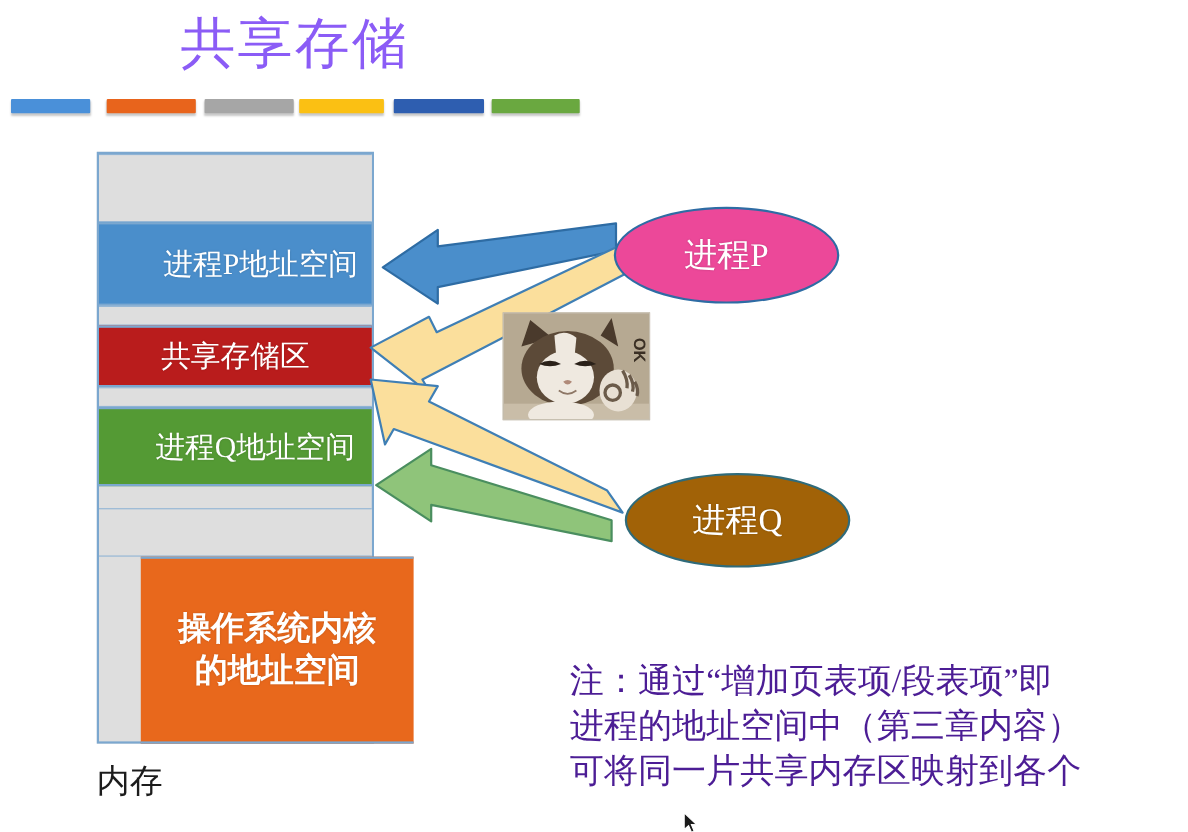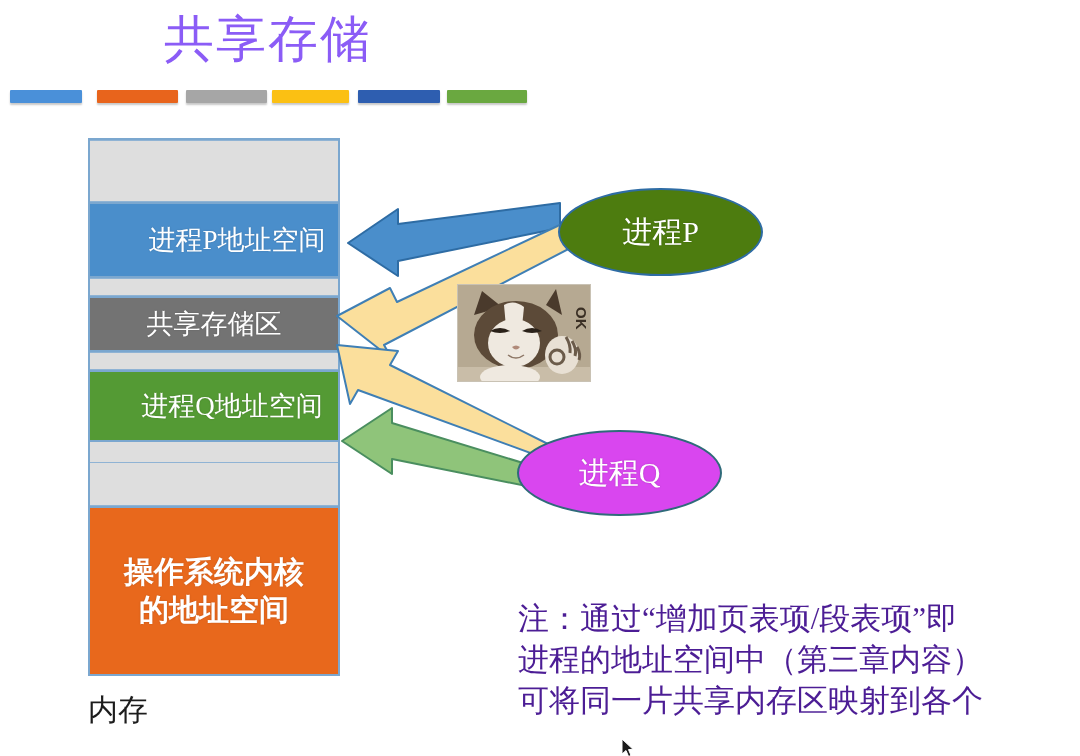--- a/index.html
+++ b/index.html
@@ -108,29 +108,29 @@
     font-family: "Liberation Serif", "DejaVu Serif", serif;
     font-size: 30px;
     text-shadow: 0 0 2px rgba(0,0,0,0.2);
     box-sizing: border-box;
   }
   #process-p-ellipse {
     left: 558px;
     top: 188px;
     width: 205px;
     height: 88px;
-    background: #4d7c0f;
+    background: #ec4899;
     border: 2px solid #2e6ca4;
   }
   #process-q-ellipse {
-    left: 517px;
+    left: 568px;
     top: 430px;
     width: 205px;
     height: 86px;
-    background: #d946ef;
+    background: #a16207;
     border: 2px solid #2f6b7a;
   }
 
   
   #arrows-layer {
     position: absolute;
     left: 0;
     top: 0;
     width: 1080px;
     height: 756px;
@@ -187,29 +187,29 @@
       <div class="rule-seg" style="left: 348px; width: 82px; background: rgb(46, 94, 176);"></div>
       <div class="rule-seg" style="left: 437px; width: 80px; background: rgb(106, 168, 64);"></div>
     </div>
 
   <div id="memory-column" style="border-color: rgb(123, 167, 207);">
       <div class="mem-seg gray" style="top: 0px; height: 62px; background: rgb(222, 222, 222);"></div>
       <div class="mem-seg" style="top: 62px; height: 76px; background: rgb(74, 142, 203); padding-left: 46px;">
         <span style="white-space: pre-line;">进程P地址空间</span>
       </div>
       <div class="mem-seg gray" style="top: 138px; height: 18px; background: rgb(222, 222, 222);"></div>
-      <div class="mem-seg" style="top: 156px; height: 56px; background: #737373;">
+      <div class="mem-seg" style="top: 156px; height: 56px; background: #b91c1c;">
         <span style="white-space: pre-line;">共享存储区</span>
       </div>
       <div class="mem-seg gray" style="top: 212px; height: 18px; background: rgb(222, 222, 222);"></div>
       <div class="mem-seg" style="top: 230px; height: 72px; background: rgb(84, 154, 52); padding-left: 36px;">
         <span style="white-space: pre-line;">进程Q地址空间</span>
       </div>
       <div class="mem-seg gray" style="top: 322px; height: 44px; background: rgb(222, 222, 222);"></div>
-      <div class="mem-seg kernel" style="top: 366px; height: 170px; background: rgb(232, 104, 28);">
+      <div class="mem-seg kernel" style="top: 366px; height: 170px; background: rgb(232, 104, 28); margin-left: 38px;">
         <span style="white-space: pre-line;">操作系统内核
 的地址空间</span>
       </div>
     </div>
   <div id="memory-caption">内存</div>
 
   <svg id="arrows-layer" viewBox="0 0 1080 756" xmlns="http://www.w3.org/2000/svg">
 
     <g>
       <polygon points="560,203 560,228 398,261 398,276 348,243 398,209 398,224" fill="#4a8ecb" stroke="#2e6ca4" stroke-width="2" stroke-linejoin="round"></polygon>

